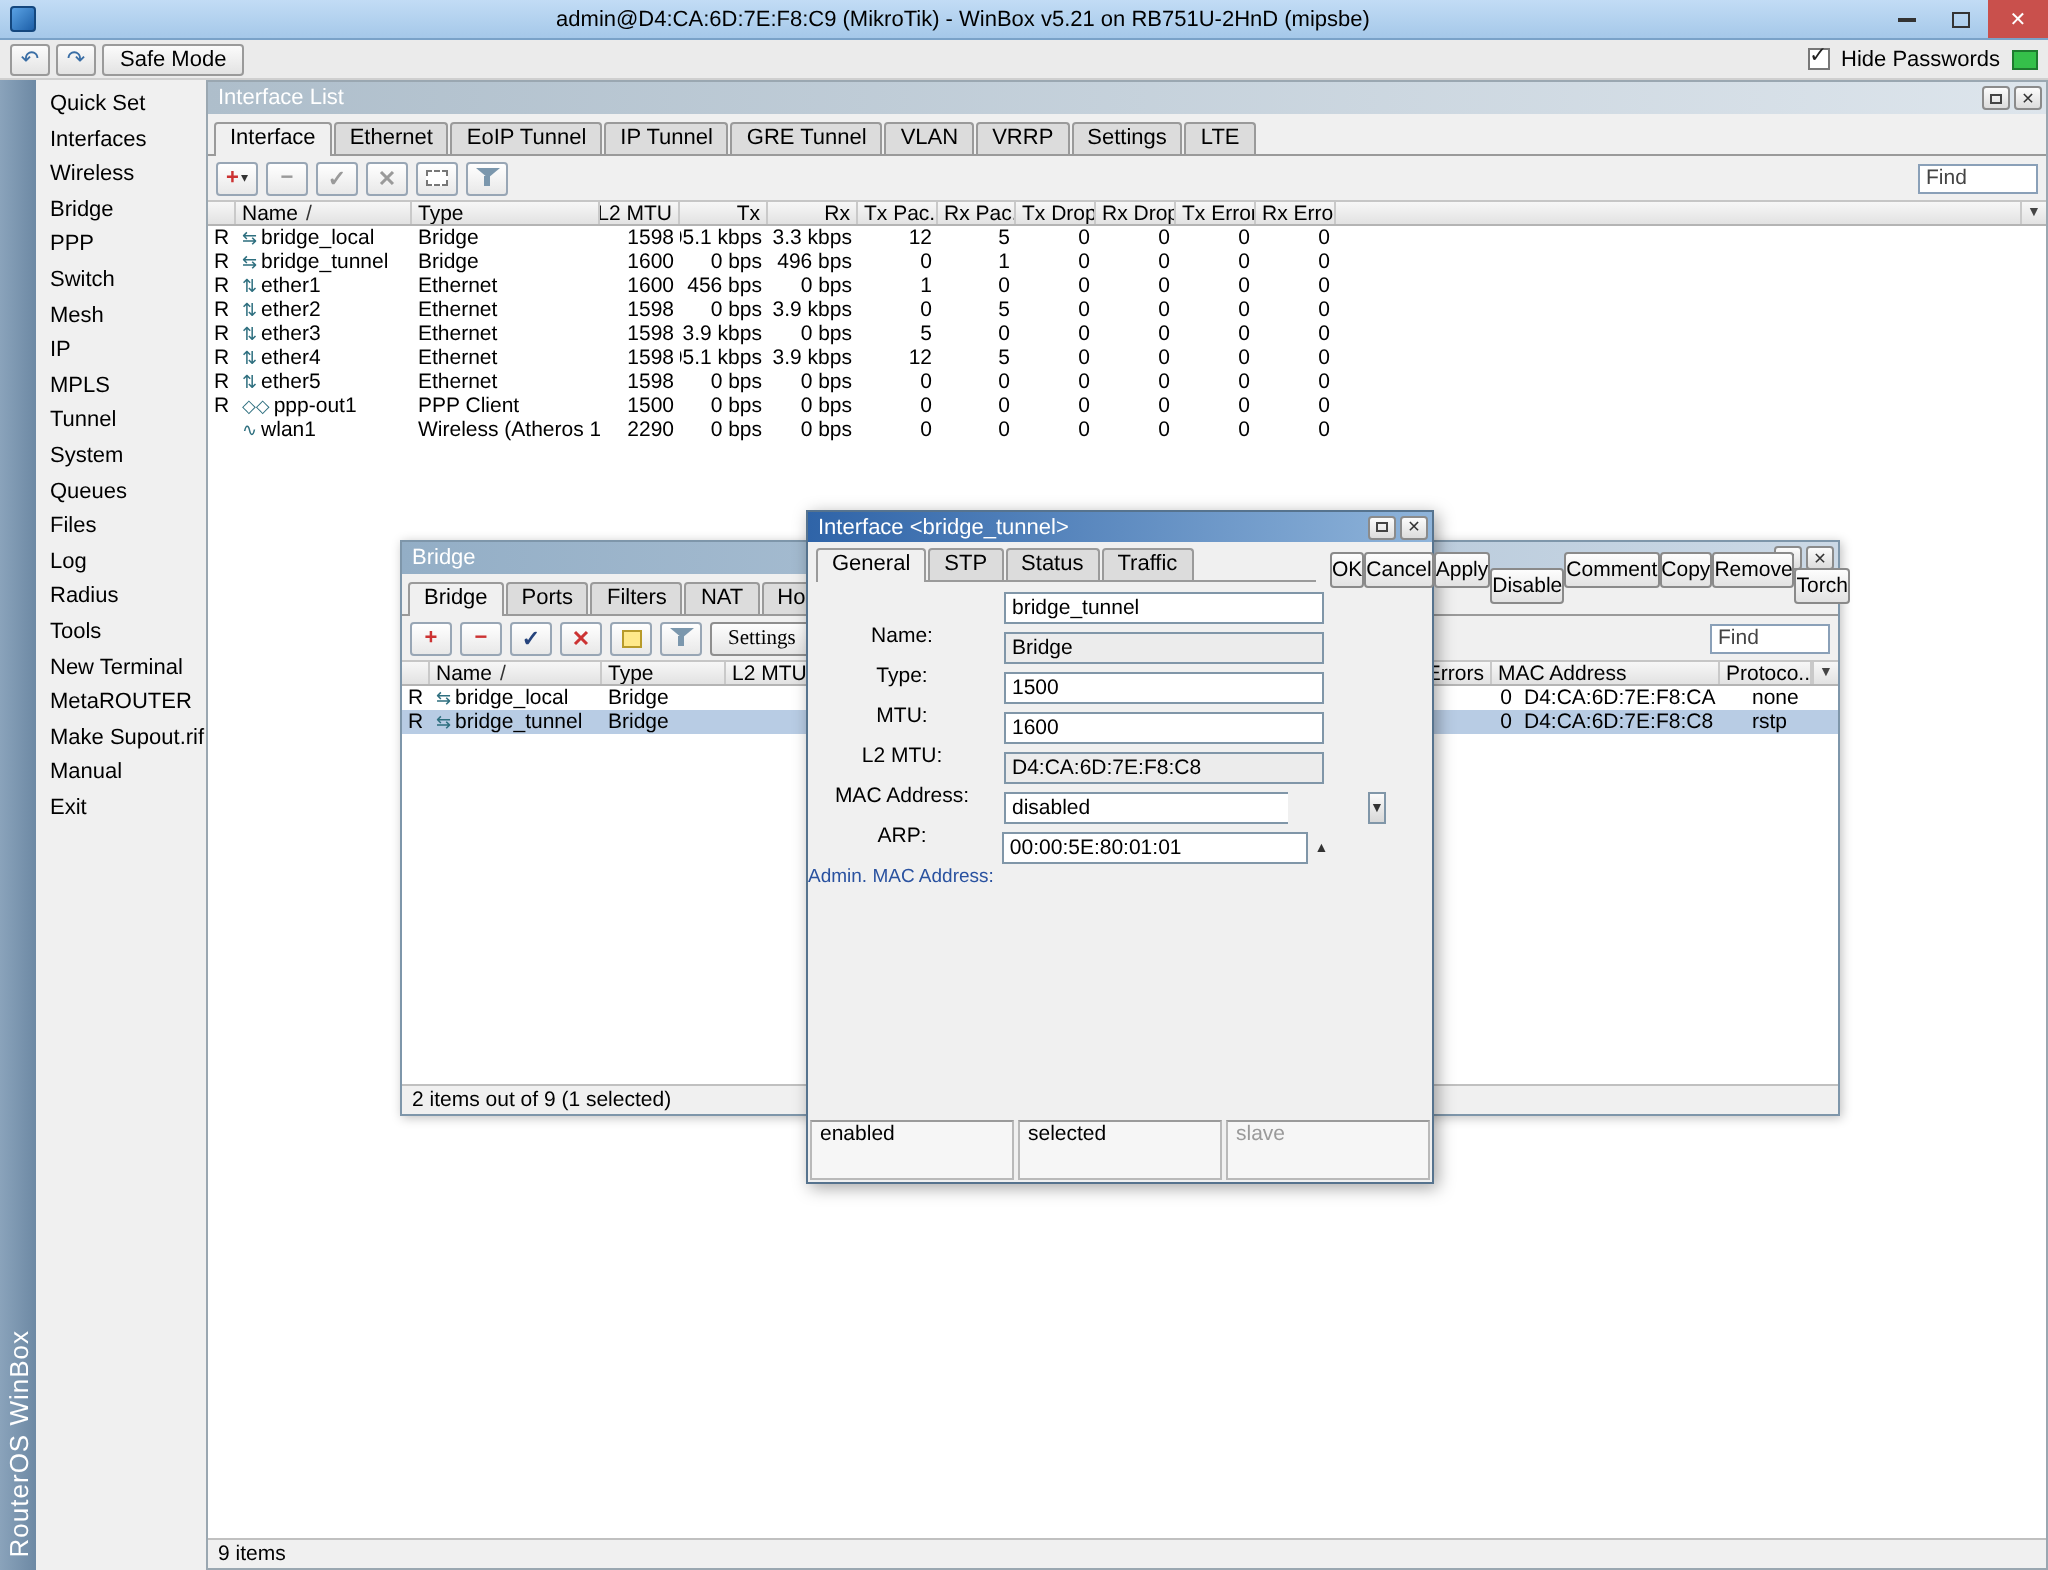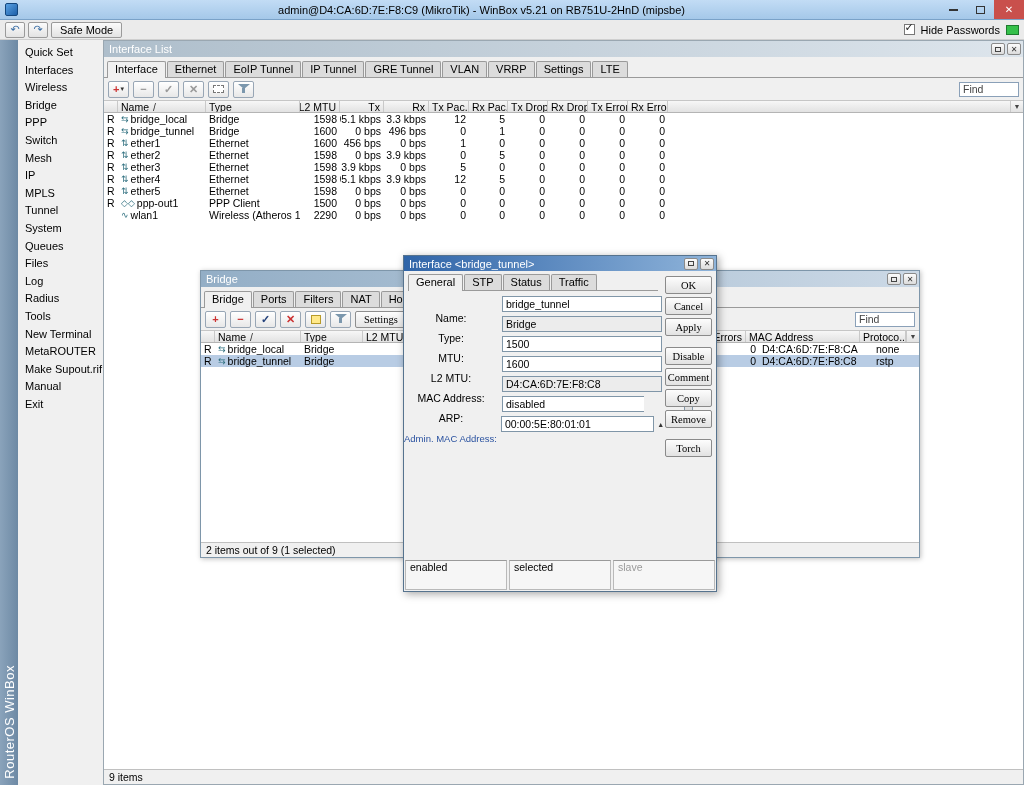--- a/index.html
+++ b/index.html
@@ -121,21 +121,21 @@
   .frow.admin .flabel { font-size:9.5px; color:#2a52a0; }
   .finput { width:160px; height:16px; border:1px solid #8096a8; background:#fff; font-size:10.5px;
     padding:0 3px; font-family:inherit; }
   .finput.ro { background:#ececec; }
   .arp-wrap { display:flex; width:160px;gap:40px; }
   .arp-wrap .finput { width:145px; border-right:none; }
   .dd-btn { width:15px; height:16px; border:1px solid #8096a8; background:linear-gradient(#fafafa,#d8d8d8);
     display:flex; align-items:center; justify-content:center; font-size:7px; color:#333; }
   .up-btn { width:11px; height:14px; margin-left:2px; display:flex; align-items:center; justify-content:center;
     font-size:7px; color:#333; z-index:2; }
-  .dlg-btns { position:absolute; top:5px; right:4px; width:47px; display:flex; flex-direction:column; z-index:1;font-family:Liberation Serif, serif; }
+  .dlg-btns { position:absolute; top:5px; right:4px; width:47px; display:flex; flex-direction:row; z-index:1; }
   .dlg-btn { height:18px; margin-bottom:3px; border:1px solid #8a8a8a; border-radius:2px;
     background:linear-gradient(#fdfdfd,#e2e2e2); font-size:10.5px; font-family:inherit; }
   .dlg-btn.gap { margin-top:8px; }
   .dlg-status { height:31px; display:flex; gap:2px; padding:0 1px 1px 1px; flex:0 0 auto; }
   .dlg-scell { flex:1; border:1px solid #b9b9b9; border-top-color:#9a9a9a; background:#f6f6f6;
     padding:0 4px; font-size:10.5px; line-height:12px; }
   .dlg-scell.muted { color:#9a9a9a; }
 </style>
 </head>
 <body>

